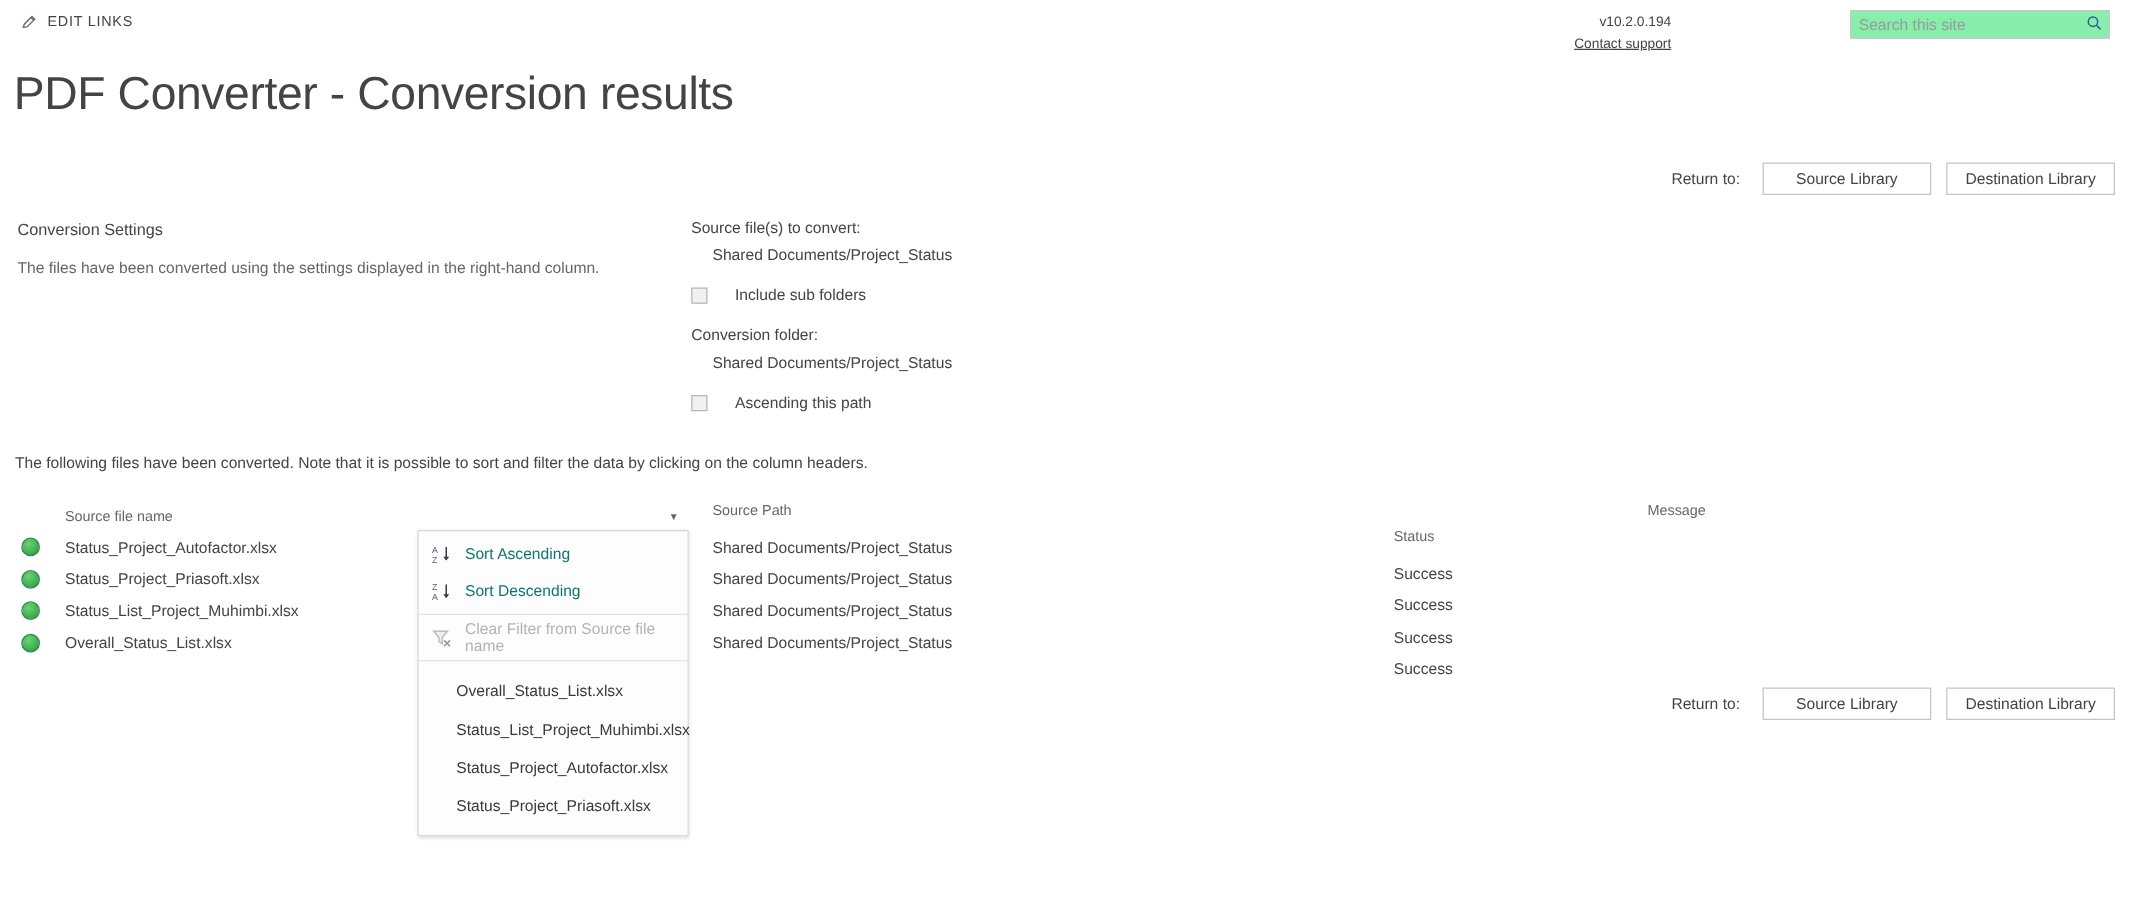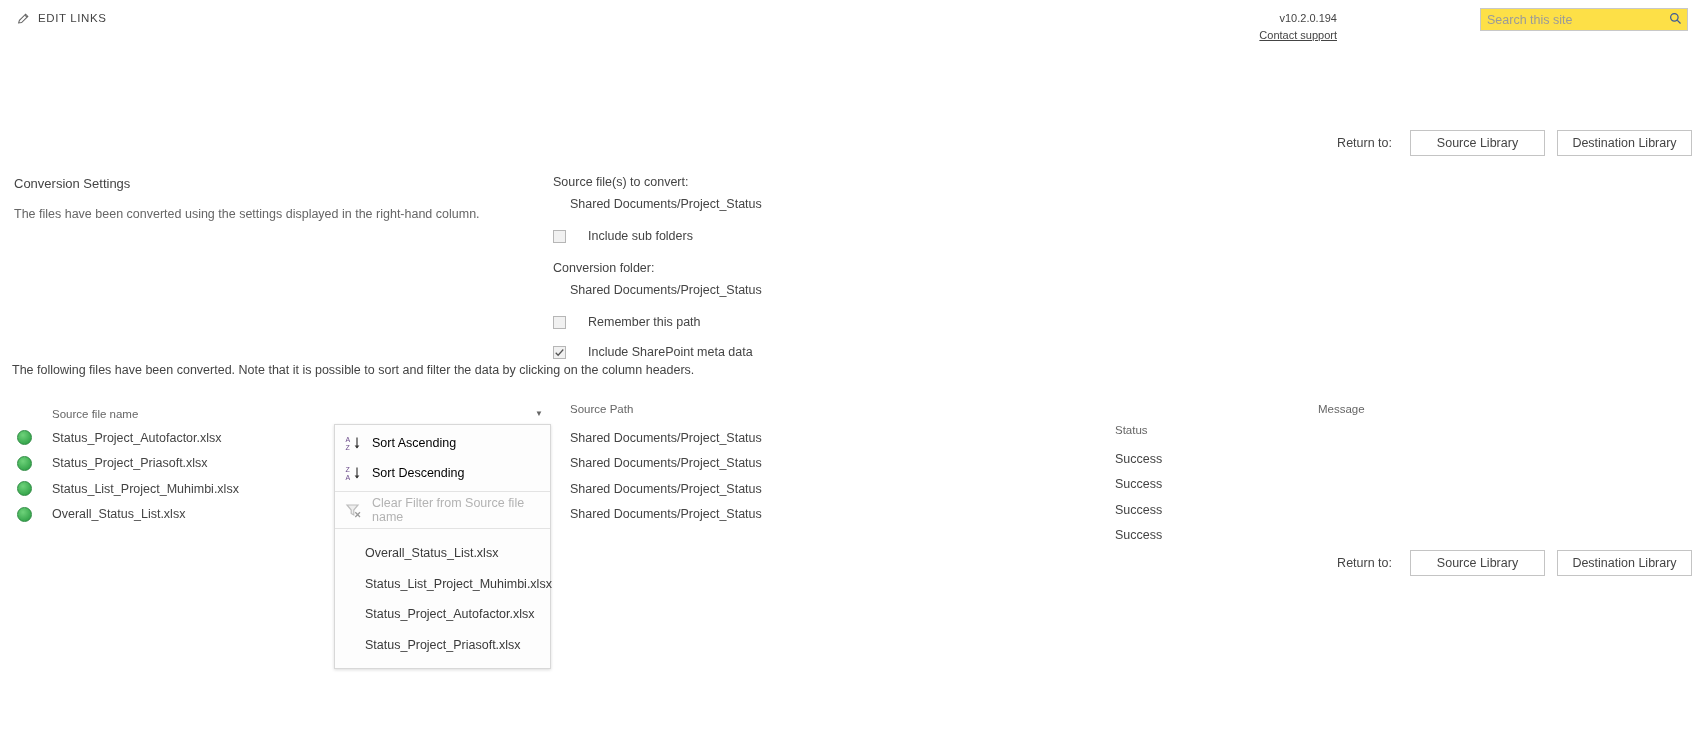--- a/index.html
+++ b/index.html
@@ -56,21 +56,21 @@
     display: inline-block;
   }
 
   .search-box {
     position: absolute;
     right: 17px;
     top: 8px;
     width: 208px;
     height: 23px;
     border: 1px solid #c8c8c8;
-    background: #fde047;
+    background: #86efac;
     display: flex;
     align-items: center;
   }
   .search-input {
     flex: 1;
     border: 0;
     outline: 0;
     height: 21px;
     padding: 0 6px;
     font-size: 12.5px;
@@ -239,21 +239,21 @@
     box-shadow: 0 1px 3px rgba(0,0,0,.14);
     padding: 3px 0 8px 0;
     z-index: 40;
   }
   .ctx-item {
     display: flex;
     align-items: center;
     height: 30px;
     padding: 0 10px;
     font-size: 12.5px;
-    color: #000000;
+    color: #0f766e;
     cursor: pointer;
     gap: 10px;
   }
   .ctx-item.disabled { color: #b3b3b3; cursor: default; }
   .ctx-sep { height: 1px; background: #e3e3e3; margin: 3px 0; }
   .ctx-icon {
     width: 17px; height: 17px;
     flex: 0 0 auto;
     display: flex; align-items: center; justify-content: center;
   }
@@ -298,20 +298,21 @@
         <span>
           <svg viewBox="0 0 16 16" fill="none" stroke="currentColor" stroke-width="1.5">
             <circle cx="6.6" cy="6.6" r="4.6"></circle>
             <path d="M10.2 10.2 L14.2 14.2"></path>
           </svg>
         </span>
       </button>
     </div>
   </div>
 
+  <h1 class="page-title">PDF Converter - Conversion results</h1>
 
   <div class="return-row top">
     <span class="return-label">Return to:</span>
     <button class="lib-btn">Source Library</button>
     <button class="lib-btn">Destination Library</button>
   </div>
 
   <div class="settings-left">
     <div class="settings-heading">Conversion Settings</div>
     <div class="settings-desc">The files have been converted using the settings displayed in the right-hand column.</div>
@@ -328,31 +329,23 @@
       <span class="sr-check-label">Include sub folders</span>
     </div>
 
     <div class="sr-label gap-lbl">Conversion folder:</div>
     <div class="sr-value">Shared Documents/Project_Status</div>
 
     <div class="sr-check">
       <span class="cbox">
         
       </span>
-      <span class="sr-check-label">Remember this path</span>
-    </div>
-
-    <div class="sr-check">
-      <span class="cbox checked">
-        <svg viewBox="0 0 16 16" fill="none" stroke="currentColor" stroke-width="1.8">
-          <path d="M2.5 8.4 L6 12 L13.5 3.6"></path>
-        </svg>
-      </span>
-      <span class="sr-check-label">Include SharePoint meta data</span>
-    </div>
+      <span class="sr-check-label">Ascending this path</span>
+    </div>
+
   </div>
 
   <div class="results-intro">The following files have been converted. Note that it is possible to sort and filter the data by clicking on the column headers.</div>
 
   <div class="grid">
 
     <div class="grid-header">
       <div class="hdr-name-wrap">
         <span>Source file name</span>
         <span class="hdr-caret">▼</span>

